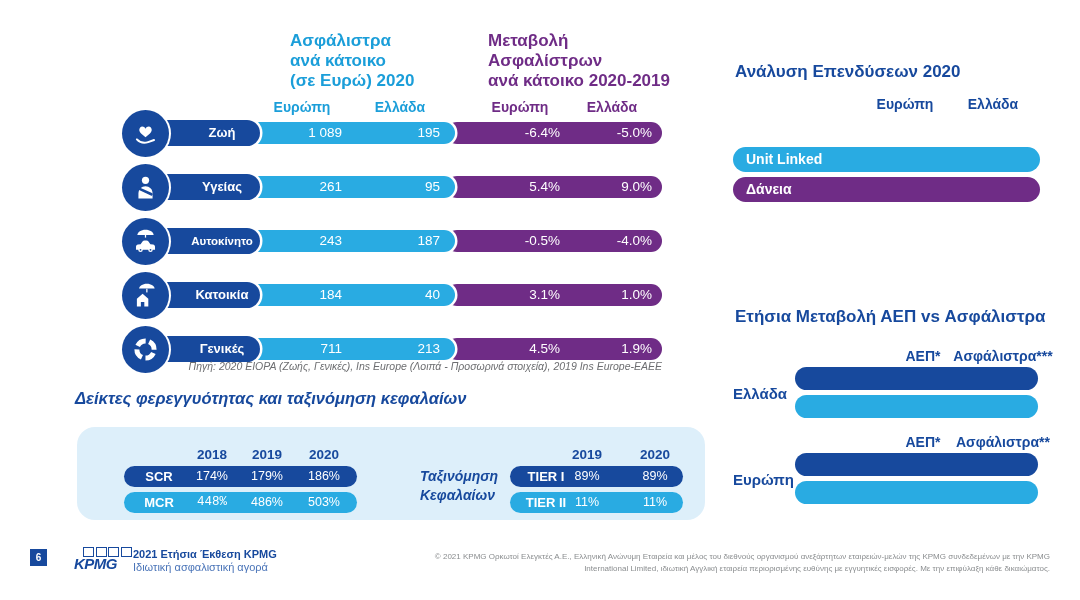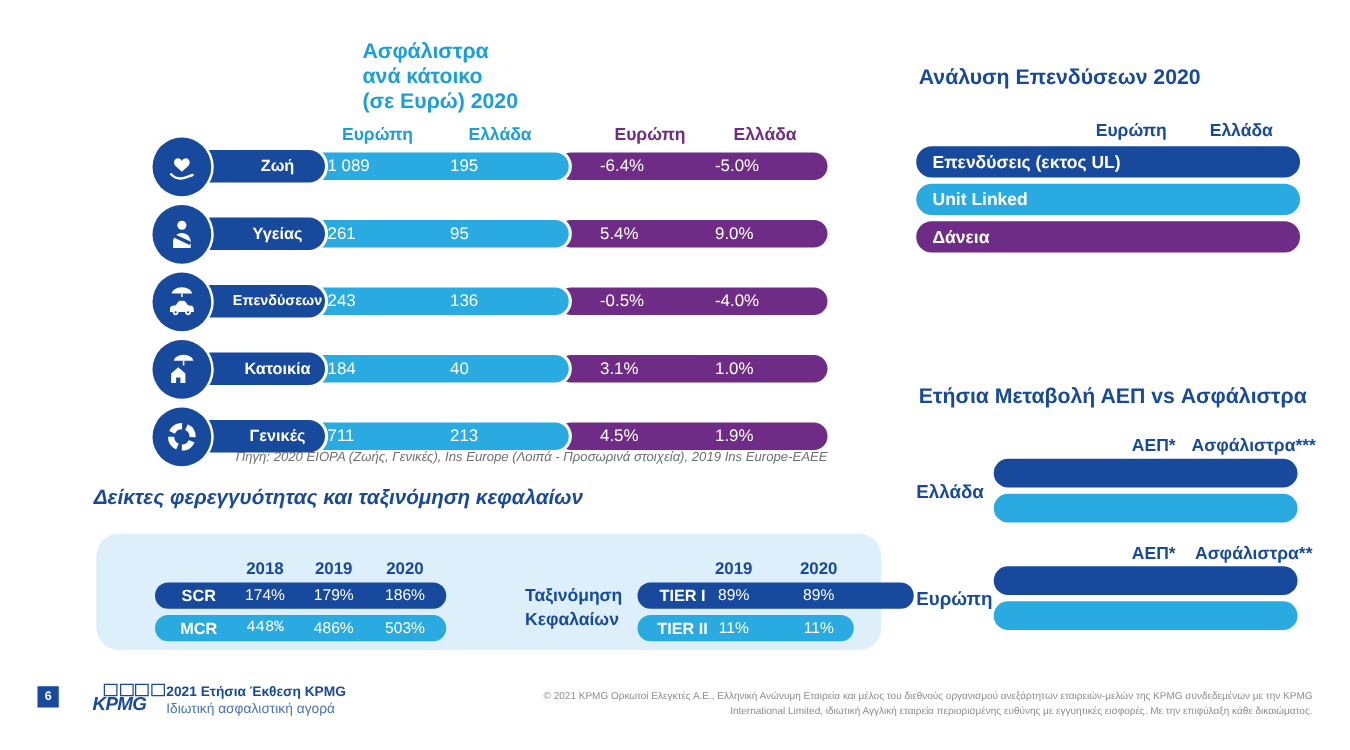--- a/index.html
+++ b/index.html
@@ -19,36 +19,36 @@
   .lrow{position:absolute;left:0;width:700px;height:49px;}
   .p-bar{position:absolute;left:446px;top:13px;width:216px;height:22px;border-radius:11px;background:#6f2c86;}
   .c-bar{position:absolute;left:149px;top:13px;width:306px;height:22px;border-radius:11px;background:#29abe2;
          box-shadow:0 0 0 2.5px #fff;}
   .n-pill{position:absolute;left:141px;top:11px;width:119px;height:26px;border-radius:13px;background:#17499d;
           box-shadow:0 0 0 2.5px #fff;}
   .r-label{position:absolute;left:178px;top:11px;width:88px;height:26px;line-height:26px;text-align:center;
            color:#fff;font-size:13px;font-weight:bold;}
   .r-icon{position:absolute;left:122px;top:1px;width:47px;height:47px;border-radius:50%;background:#17499d;
           box-shadow:0 0 0 2px #fff;display:flex;align-items:center;justify-content:center;}
-  .bval{position:absolute;top:13px;width:80px;height:15px;line-height:22px;text-align:left;color:#fff;font-size:13.5px;}
+  .bval{position:absolute;top:13px;width:80px;height:15px;line-height:22px;text-align:right;color:#fff;font-size:13.5px;}
   .v1{left:262px;} .v2{left:360px;} .v3{left:480px;} .v4{left:572px;}
   .src{position:absolute;font-size:10.5px;font-style:italic;color:#6d6e71;}
   
   .inv-row{position:absolute;left:733px;width:307px;height:25px;border-radius:13px;}
   .inv-label{position:absolute;left:13px;top:0;height:25px;line-height:25px;color:#fff;font-size:14px;font-weight:bold;}
   .bg-navy{background:#17499d;} .bg-cyan{background:#29abe2;} .bg-purp{background:#6f2c86;}
   
   .panel{position:absolute;left:77px;top:427px;width:628px;height:93px;border-radius:18px;background:#ddeffa;}
   .sol-hdr{position:absolute;top:447px;width:60px;text-align:center;font-size:13.5px;font-weight:bold;color:#17499d;}
   .sol-pill{position:absolute;height:21px;border-radius:11px;}
   .sp-left{left:124px;width:233px;}
   .sp-right{left:510px;width:173px;}
   .sol-label{position:absolute;top:0;height:21px;line-height:21px;text-align:center;color:#fff;font-size:13px;font-weight:bold;}
   .sol-val{position:absolute;top:0;width:60px;height:21px;line-height:21px;text-align:center;color:#fff;font-size:12.5px;}
-  .tier-cap{position:absolute;left:420px;top:467px;font-size:14px;font-weight:bold;color:#17499d;line-height:19px;white-space:pre-line;}
+  .tier-cap{position:absolute;left:420px;top:467px;font-size:14px;font-weight:bold;color:#17499d;line-height:19px;white-space:pre-line;font-style:italic;}
   
   .gdp-pill{position:absolute;left:795px;width:243px;height:23px;border-radius:12px;}
   .region{position:absolute;left:733px;font-size:15px;font-weight:bold;color:#17499d;}
   
   .pageno{position:absolute;left:30px;top:549px;width:17px;height:17px;background:#17499d;color:#fff;
           font-size:10px;font-weight:bold;text-align:center;line-height:17px;}
   .kpmg{position:absolute;left:74px;top:547px;}
   .kpmg-rects{display:flex;gap:1.5px;margin-left:9px;}
   .kpmg-rects span{display:block;width:9px;height:8px;border:1px solid #17499d;background:#fff;}
   .kpmg-word{font-size:15px;font-weight:bold;font-style:italic;color:#17499d;letter-spacing:-0.5px;margin-top:-2px;}
@@ -58,20 +58,23 @@
          color:#8a8d8f;white-space:pre-line;}
 </style>
 </head>
 <body>
 
 <div class="page">
 
   <div class="big-title t-prem">Ασφάλιστρα
 ανά κάτοικο
 (σε Ευρώ) 2020</div>
+  <div class="big-title t-chg">Μεταβολή
+Ασφαλίστρων
+ανά κάτοικο 2020-2019</div>
 
   <div class="hdr cyan" style="left:262px;top:99px;">Ευρώπη</div>
   <div class="hdr cyan" style="left:360px;top:99px;">Ελλάδα</div>
   <div class="hdr purp" style="left:480px;top:99px;">Ευρώπη</div>
   <div class="hdr purp" style="left:572px;top:99px;">Ελλάδα</div>
 
   <div class="lrow" style="top:109px;">
     <div class="p-bar"></div>
     <div class="bval v3">-6.4%</div>
     <div class="bval v4">-5.0%</div>
@@ -105,23 +108,23 @@
       </svg>
     </div>
   </div>
 
   <div class="lrow" style="top:217px;">
     <div class="p-bar"></div>
     <div class="bval v3">-0.5%</div>
     <div class="bval v4">-4.0%</div>
     <div class="c-bar"></div>
     <div class="bval v1">243</div>
-    <div class="bval v2">136</div>
-    <div class="n-pill"></div>
-    <div class="r-label" style="font-size:11.5px;">Επενδύσεων</div>
+    <div class="bval v2">187</div>
+    <div class="n-pill"></div>
+    <div class="r-label" style="font-size:11.5px;">Αυτοκίνητο</div>
     <div class="r-icon">
       <svg viewBox="0 0 32 32" width="29" height="29">
         <path fill="#fff" d="M16 3 c-5 0 -8.8 2.8 -9 5.7 h18 C24.8 5.8 21 3 16 3 Z"></path>
         <rect x="15.3" y="8.7" width="1.4" height="3" fill="#fff"></rect>
         <path fill="#fff" d="M5.5 25 h21 v-3 c0 -1.3 -.9 -2.4 -2.2 -2.6 l-2.9 -.5 -2.1 -2.8 c-.5 -.7 -1.3 -1.1 -2.2 -1.1 h-2.2 c-.9 0 -1.7 .4 -2.2 1.1 l-2.1 2.8 -2.9 .5 C6.4 19.6 5.5 20.7 5.5 22 Z"></path>
         <circle cx="10.5" cy="25.2" r="2.5" fill="#fff"></circle>
         <circle cx="21.5" cy="25.2" r="2.5" fill="#fff"></circle>
         <circle cx="10.5" cy="25.2" r="1" fill="#17499d"></circle>
         <circle cx="21.5" cy="25.2" r="1" fill="#17499d"></circle>
       </svg>
@@ -157,28 +160,24 @@
     <div class="r-label">Γενικές</div>
     <div class="r-icon">
       <svg viewBox="0 0 32 32" width="29" height="29">
         <circle cx="16" cy="16" r="9.5" fill="none" stroke="#fff" stroke-width="5.5" stroke-dasharray="10.9 4" transform="rotate(24 16 16)"></circle>
       </svg>
     </div>
   </div>
 
   <div class="src" style="left:180px;top:360px;width:482px;text-align:right;">Πηγή: 2020 EIOPA (Ζωής, Γενικές), Ins Europe (Λοιπά - Προσωρινά στοιχεία), 2019 Ins Europe-EAEE</div>
 
-  <div class="sec-title" style="left:735px;top:52px;">Ανάλυση Επενδύσεων 2020</div>
+  <div class="sec-title" style="left:735px;top:62px;">Ανάλυση Επενδύσεων 2020</div>
   <div class="hdr navy" style="left:865px;top:96px;">Ευρώπη</div>
   <div class="hdr navy" style="left:953px;top:96px;">Ελλάδα</div>
 
-  <div class="inv-row bg-navy" style="top:117px;">
-    <div class="inv-label">Επενδύσεις (εκτος UL)</div>
-
-  </div>
   <div class="inv-row bg-cyan" style="top:147px;">
     <div class="inv-label">Unit Linked</div>
 
   </div>
   <div class="inv-row bg-purp" style="top:177px;">
     <div class="inv-label">Δάνεια</div>
 
   </div>
 
   <div class="sec-title" style="left:75px;top:389px;font-size:16.5px;font-style:italic;">Δείκτες φερεγγυότητας και ταξινόμηση κεφαλαίων</div>
@@ -200,21 +199,21 @@
     <div class="sol-val" style="left:113px;">486%</div>
     <div class="sol-val" style="left:170px;">503%</div>
   </div>
 
   <div class="tier-cap">Ταξινόμηση
 Κεφαλαίων</div>
 
   <div class="sol-hdr" style="left:557px;">2019</div>
   <div class="sol-hdr" style="left:625px;">2020</div>
 
-  <div class="sol-pill sp-right bg-navy" style="top:466px;padding-left:48px;">
+  <div class="sol-pill sp-right bg-navy" style="top:466px;">
     <div class="sol-label" style="left:8px;width:56px;">TIER I</div>
     <div class="sol-val" style="left:47px;">89%</div>
     <div class="sol-val" style="left:115px;">89%</div>
   </div>
   <div class="sol-pill sp-right bg-cyan" style="top:492px;">
     <div class="sol-label" style="left:8px;width:56px;">TIER II</div>
     <div class="sol-val" style="left:47px;">11%</div>
     <div class="sol-val" style="left:115px;">11%</div>
   </div>
 

